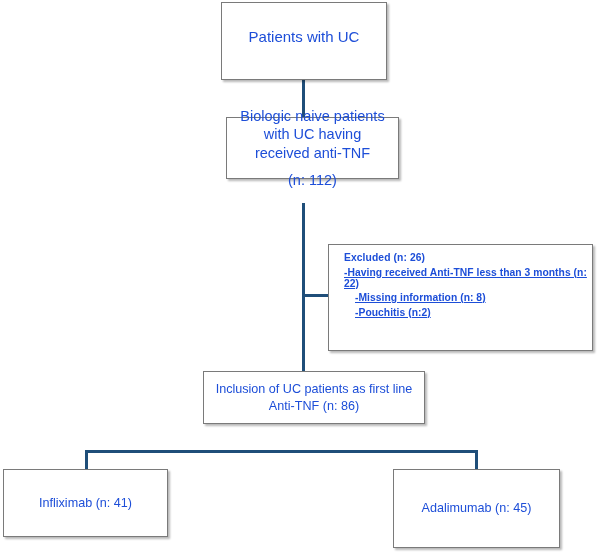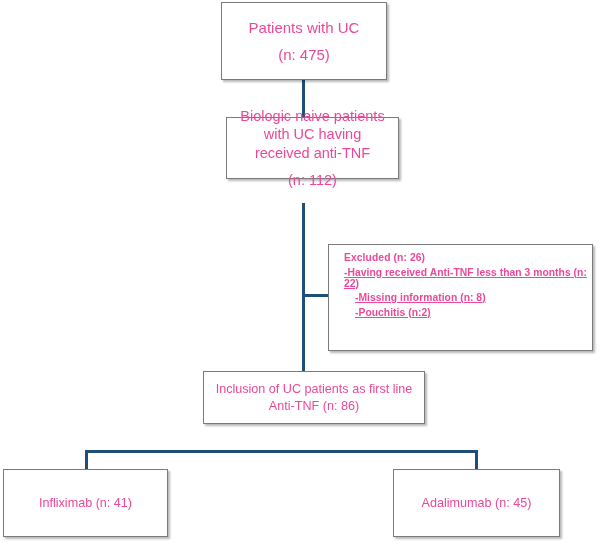--- a/index.html
+++ b/index.html
@@ -21,21 +21,21 @@
   .box {
     position: absolute;
     box-sizing: border-box;
     background: #ffffff;
     border: 1.5px solid #7a7a7a;
     box-shadow: 1.5px 1.5px 2px rgba(0,0,0,0.28);
     display: flex;
     align-items: center;
     justify-content: center;
     text-align: center;
-    color: #ec4899;
+    color: #1d4ed8;
     z-index: 3;
   }
   .box .lines {
     line-height: 1.28;
     padding: 0 6px;
   }
   .box .ln {
     display: block;
   }
   .box .spacer {
@@ -77,21 +77,21 @@
   }
   #box-inclusion {
     left: 203px; top: 371px; width: 222px; height: 53px;
     font-size: 12.6px;
   }
   #box-infliximab {
     left: 3px; top: 469px; width: 165px; height: 68px;
     font-size: 12.6px;
   }
   #box-adalimumab {
-    left: 393px; top: 469px; width: 167px; height: 68px;
+    left: 393px; top: 469px; width: 167px; height: 79px;
     font-size: 12.6px;
   }
 
   
   .conn {
     position: absolute;
     background: #1f4e79;
     z-index: 1;
   }
   .conn.v { width: 3px; }
@@ -113,21 +113,20 @@
   <div class="conn v" id="conn-2-spine"></div>
   <div class="conn h" id="conn-spine-excl"></div>
   <div class="conn h" id="conn-split-h"></div>
   <div class="conn v" id="conn-split-left"></div>
   <div class="conn v" id="conn-split-right"></div>
 
   <div class="box" id="box-patients-uc">
     <span class="lines">
       <span class="ln">Patients with UC</span>
       <span class="spacer"></span>
-      <span class="ln">(n: 475)</span>
     </span>
   </div>
 
   <div class="box" id="box-biologic-naive">
     <span class="lines">
       <span class="ln">Biologic naive patients</span>
       <span class="ln">with UC having</span>
       <span class="ln">received anti-TNF</span>
       <span class="spacer"></span>
       <span class="ln">(n: 112)</span>

